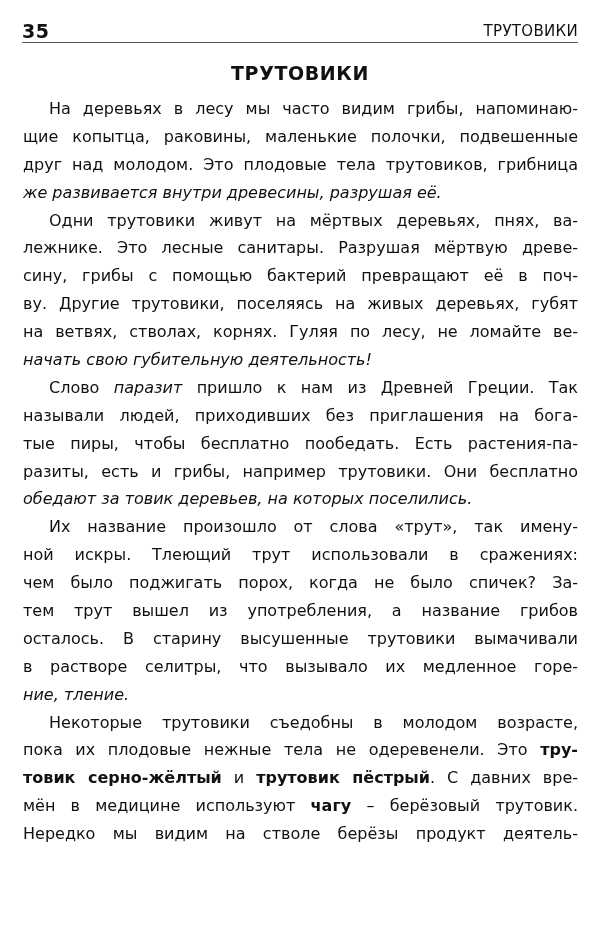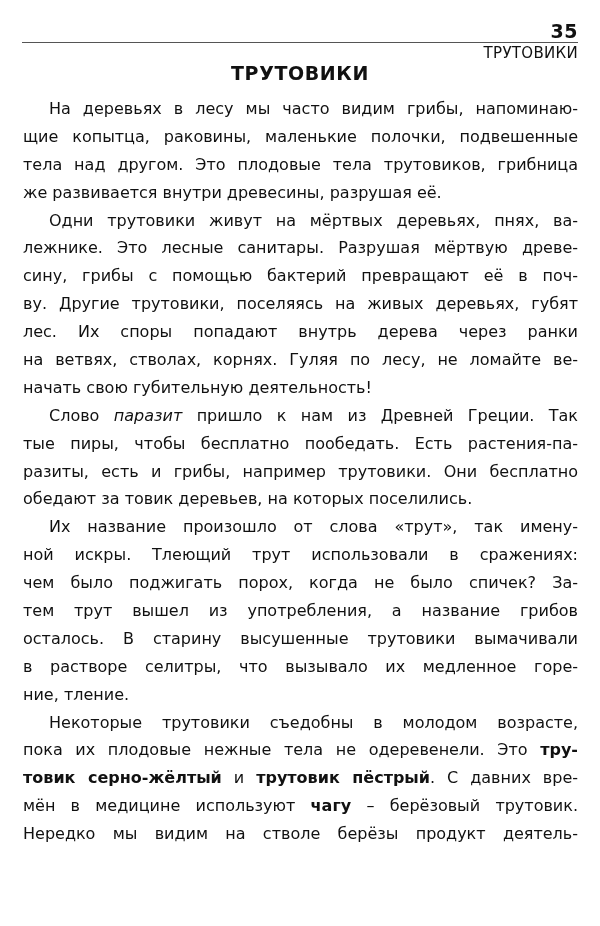--- a/index.html
+++ b/index.html
@@ -18,21 +18,20 @@
     .running-header {
       position: absolute;
       left: 22px;
       right: 22px;
       top: 20px;
       height: 22px;
       border-bottom: 1.5px solid #555555;
       display: flex;
       justify-content: space-between;
       align-items: flex-end;
-      flex-direction: column;
     }
     .page-number {
       font-weight: bold;
       font-size: 19px;
       line-height: 22px;
       letter-spacing: 0.5px;
     }
     .running-title {
       font-size: 15px;
       line-height: 22px;
@@ -63,55 +62,56 @@
       white-space: nowrap;
       text-align: justify;
       text-align-last: justify;
       overflow: hidden;
     }
     .line.first {
       padding-left: 26px;
     }
     .line.last {
       text-align-last: left;
+      font-style: italic;
     }
     b { font-weight: bold; }
     i { font-style: italic; margin-top: 35px; }
   </style>
 </head>
 <body>
 
 <header class="running-header">
   <span class="page-number">35</span>
   <span class="running-title">ТРУТОВИКИ</span>
 </header>
 
 <h1 class="chapter-title" style="margin:0;">ТРУТОВИКИ</h1>
 
 <main class="article">
 
   <div>
     <span class="line first">На деревьях в лесу мы часто видим грибы, напоминаю-</span>
     <span class="line">щие копытца, раковины, маленькие полочки, подвешенные</span>
-    <span class="line">тела над другом. Это плодовые тела трутовиков, грибница</span>
+    <span class="line">друг над молодом. Это плодовые тела трутовиков, грибница</span>
     <span class="line last">же развивается внутри древесины, разрушая её.</span>
   </div>
 
   <div>
     <span class="line first">Одни трутовики живут на мёртвых деревьях, пнях, ва-</span>
     <span class="line">лежнике. Это лесные санитары. Разрушая мёртвую древе-</span>
     <span class="line">сину, грибы с помощью бактерий превращают её в поч-</span>
     <span class="line">ву. Другие трутовики, поселяясь на живых деревьях, губят</span>
-    <span class="line">лес. Их споры попадают внутрь дерева через ранки</span>
     <span class="line">на ветвях, стволах, корнях. Гуляя по лесу, не ломайте ве-</span>
     <span class="line last">начать свою губительную деятельность!</span>
   </div>
 
   <div>
     <span class="line first"><span>Слово </span><i>паразит</i><span> пришло к нам из Древней Греции. Так</span></span>
+    <span class="line">называли людей, приходивших без приглашения на бога-</span>
     <span class="line">тые пиры, чтобы бесплатно пообедать. Есть растения-па-</span>
     <span class="line">разиты, есть и грибы, например трутовики. Они бесплатно</span>
     <span class="line last">обедают за товик деревьев, на которых поселились.</span>
   </div>
 
   <div>
     <span class="line first">Их название произошло от слова «трут», так имену-</span>
     <span class="line">ной искры. Тлеющий трут использовали в сражениях:</span>
     <span class="line">чем было поджигать порох, когда не было спичек? За-</span>
     <span class="line">тем трут вышел из употребления, а название грибов</span>

